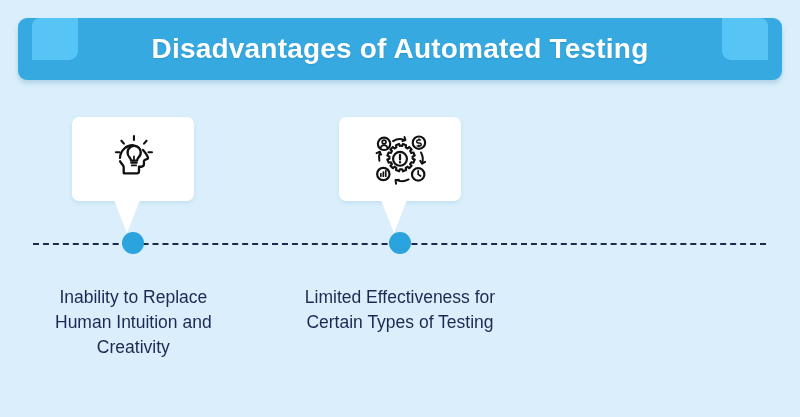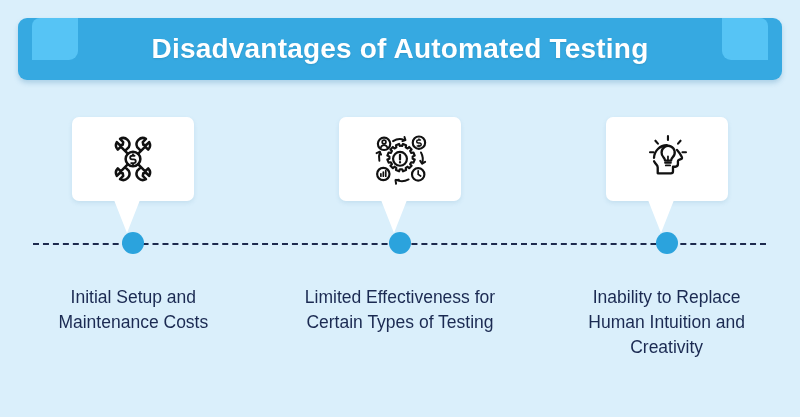--- a/index.html
+++ b/index.html
@@ -152,40 +152,40 @@
   <div class="header-bar"></div>
   <div class="header-deco left"></div>
   <div class="header-deco right"></div>
   <div class="header-title">Disadvantages of Automated Testing</div>
 </div>
 
 <div class="timeline-line"></div>
 
 <div class="steps">
 
-  <div class="step s1">
+
+  <div class="step s2">
     <div class="bubble">
       <span>
-        <svg width="62" height="62" viewBox="0 0 64 64" fill="none" stroke="#111111" stroke-width="2.6" stroke-linecap="round" stroke-linejoin="round">
-
-          <circle cx="32" cy="32" r="7.6"></circle>
-          <path d="M33.6 28.6h-2.6a1.9 1.9 0 0 0 0 3.8h1.9a1.9 1.9 0 0 1 0 3.8h-2.8M32 27.1v1.5M32 36.2v1.5" stroke-width="1.9"></path>
-
-          <path d="M26.8 26.6 19.4 19.2M19.4 19.2l-3.1 3.1a6.6 6.6 0 0 1-1.0-7.8l3.3 3.3 2.8-.5.5-2.8-3.3-3.3a6.6 6.6 0 0 1 7.8 1.0 6.6 6.6 0 0 1 1.3 7.5l-3.4 3.4"></path>
-
-          <path d="M37.2 26.6l7.4-7.4M44.6 19.2l3.1 3.1a6.6 6.6 0 0 0 1.0-7.8l-3.3 3.3-2.8-.5-.5-2.8 3.3-3.3a6.6 6.6 0 0 0-7.8 1.0 6.6 6.6 0 0 0-1.3 7.5l3.4 3.4"></path>
-
-          <path d="M26.8 37.4l-7.4 7.4M19.4 44.8l-3.1-3.1a6.6 6.6 0 0 0-1.0 7.8l3.3-3.3 2.8.5.5 2.8-3.3 3.3a6.6 6.6 0 0 0 7.8-1.0 6.6 6.6 0 0 0 1.3-7.5l-3.4-3.4"></path>
-
-          <path d="M37.2 37.4l7.4 7.4M44.6 44.8l3.1-3.1a6.6 6.6 0 0 1 1.0 7.8l-3.3-3.3-2.8.5-.5 2.8 3.3 3.3a6.6 6.6 0 0 1-7.8-1.0 6.6 6.6 0 0 1-1.3-7.5l3.4-3.4"></path>
+        <svg width="58" height="62" viewBox="0 0 60 64" fill="none" stroke="#111111" stroke-width="2.4" stroke-linecap="round" stroke-linejoin="round">
+
+          <path d="M16.6 30.8a13.4 13.4 0 0 1 13.2-13.0M40.4 22.6c2.0 2.2 3.6 4.6 4.8 7.0.7 1.4.3 2.2-.9 2.6l-2.0.7c-.7.2-1.0.7-1.0 1.4v3.0c0 1.5-1.2 2.7-2.7 2.7h-2.4v4.6c0 1.2-1.0 2.2-2.2 2.2H20.4v-6.0c0-1.2-.5-2.2-1.3-3.0a13.5 13.5 0 0 1-2.5-3.4"></path>
+
+          <path d="M24.4 25.2a6.8 6.8 0 1 1 11.6 4.8c-1.1 1.1-1.7 2.3-1.8 3.6h-6.2c-.1-1.3-.7-2.5-1.8-3.6a6.8 6.8 0 0 1-1.8-4.8z"></path>
+
+          <path d="M28.0 35.9h6.0M28.8 38.6h4.4" stroke-width="2.0"></path>
+
+          <path d="M31.0 29.4v4.2" stroke-width="1.8"></path>
+
+          <path d="M31.0 12.4v-4.0M20.6 16.1l-2.6-3.0M41.4 16.1l2.6-3.0M16.0 25.0h-3.6M46.0 25.0h3.6" stroke-width="2.2"></path>
         </svg>
       </span>
     </div>
     <div class="dot"></div>
-    <div class="caption">Initial Setup and Maintenance Costs</div>
+    <div class="caption">Inability to Replace Human Intuition and Creativity</div>
   </div>
 
   <div class="step s3">
     <div class="bubble">
       <span>
         <svg width="64" height="60" viewBox="0 0 68 64" fill="none" stroke="#111111" stroke-width="2.3" stroke-linecap="round" stroke-linejoin="round">
 
           <path d="M34 17.6l2.3.5.9-2.2 3.3 1.4-.4 2.3 2.0 1.2 1.7-1.6 2.6 2.6-1.6 1.7 1.2 2.0 2.3-.4 1.4 3.3-2.2.9.0 2.4 2.2.9-1.4 3.3-2.3-.4-1.2 2.0 1.6 1.7-2.6 2.6-1.7-1.6-2.0 1.2.4 2.3-3.3 1.4-.9-2.2-2.4.0-.9 2.2-3.3-1.4.4-2.3-2.0-1.2-1.7 1.6-2.6-2.6 1.6-1.7-1.2-2.0-2.3.4-1.4-3.3 2.2-.9.0-2.4-2.2-.9 1.4-3.3 2.3.4 1.2-2.0-1.6-1.7 2.6-2.6 1.7 1.6 2.0-1.2-.4-2.3 3.3-1.4.9 2.2z"></path>
           <circle cx="34" cy="31.8" r="7.4"></circle>
           <path d="M34 27.6v5.0M34 35.4v.2" stroke-width="2.4"></path>
@@ -211,34 +211,13 @@
           <path d="M60.8 35.0l-3.2 2.0-2.0-3.0" stroke-width="2.1"></path>
           <path d="M43.2 53.8c-4.2 2.2-9.2 2.4-13.4.4" stroke-width="2.1"></path>
           <path d="M29.8 58.4l-.6-3.8 3.6-.4" stroke-width="2.1"></path>
         </svg>
       </span>
     </div>
     <div class="dot"></div>
     <div class="caption">Limited Effectiveness for Certain Types of Testing</div>
   </div>
 
-  <div class="step s2">
-    <div class="bubble">
-      <span>
-        <svg width="58" height="62" viewBox="0 0 60 64" fill="none" stroke="#111111" stroke-width="2.4" stroke-linecap="round" stroke-linejoin="round">
-
-          <path d="M16.6 30.8a13.4 13.4 0 0 1 13.2-13.0M40.4 22.6c2.0 2.2 3.6 4.6 4.8 7.0.7 1.4.3 2.2-.9 2.6l-2.0.7c-.7.2-1.0.7-1.0 1.4v3.0c0 1.5-1.2 2.7-2.7 2.7h-2.4v4.6c0 1.2-1.0 2.2-2.2 2.2H20.4v-6.0c0-1.2-.5-2.2-1.3-3.0a13.5 13.5 0 0 1-2.5-3.4"></path>
-
-          <path d="M24.4 25.2a6.8 6.8 0 1 1 11.6 4.8c-1.1 1.1-1.7 2.3-1.8 3.6h-6.2c-.1-1.3-.7-2.5-1.8-3.6a6.8 6.8 0 0 1-1.8-4.8z"></path>
-
-          <path d="M28.0 35.9h6.0M28.8 38.6h4.4" stroke-width="2.0"></path>
-
-          <path d="M31.0 29.4v4.2" stroke-width="1.8"></path>
-
-          <path d="M31.0 12.4v-4.0M20.6 16.1l-2.6-3.0M41.4 16.1l2.6-3.0M16.0 25.0h-3.6M46.0 25.0h3.6" stroke-width="2.2"></path>
-        </svg>
-      </span>
-    </div>
-    <div class="dot"></div>
-    <div class="caption">Inability to Replace Human Intuition and Creativity</div>
-  </div>
-
 </div>
 
 </body></html>

